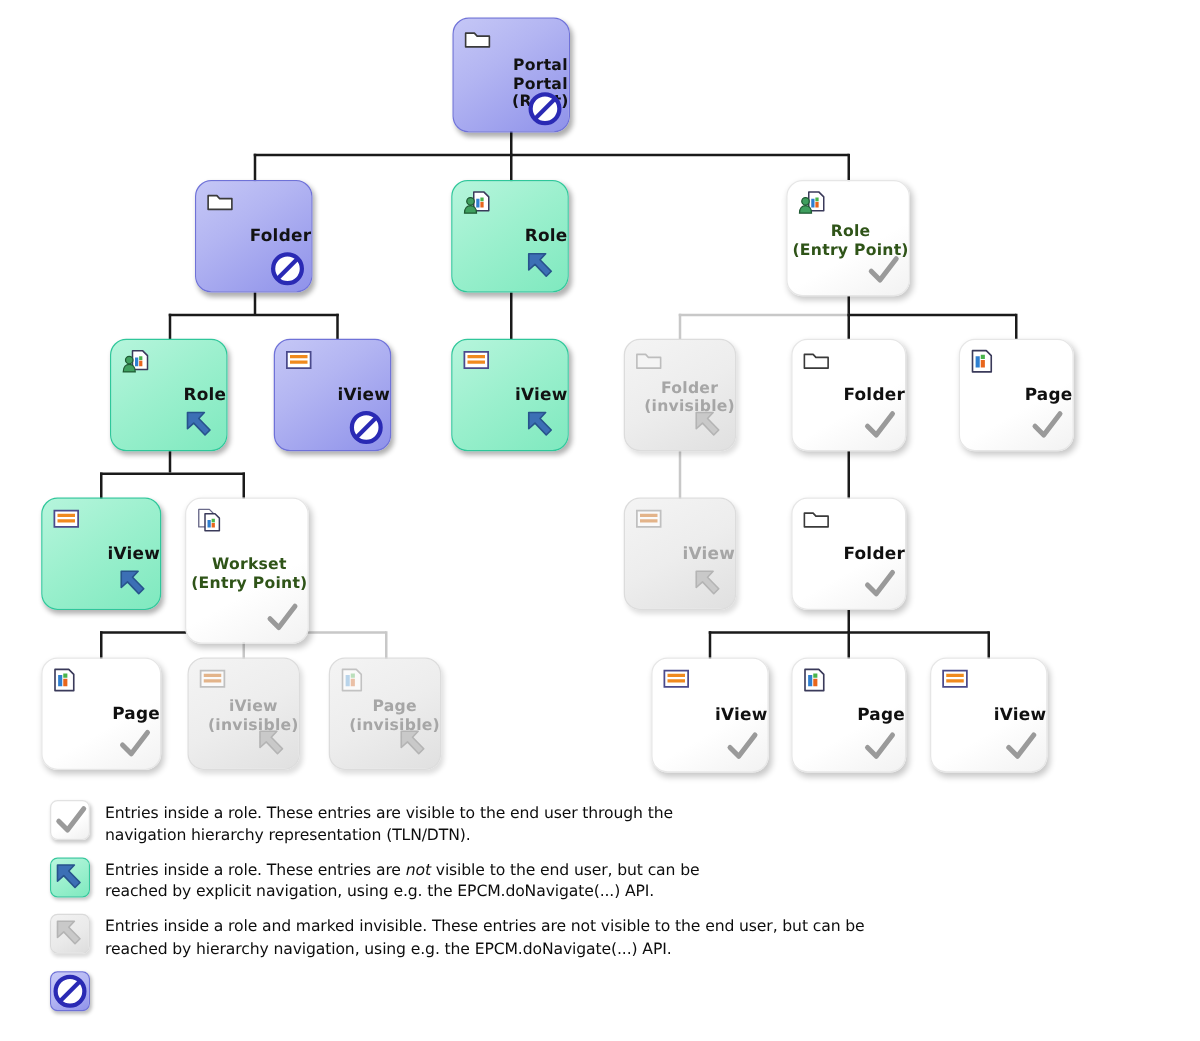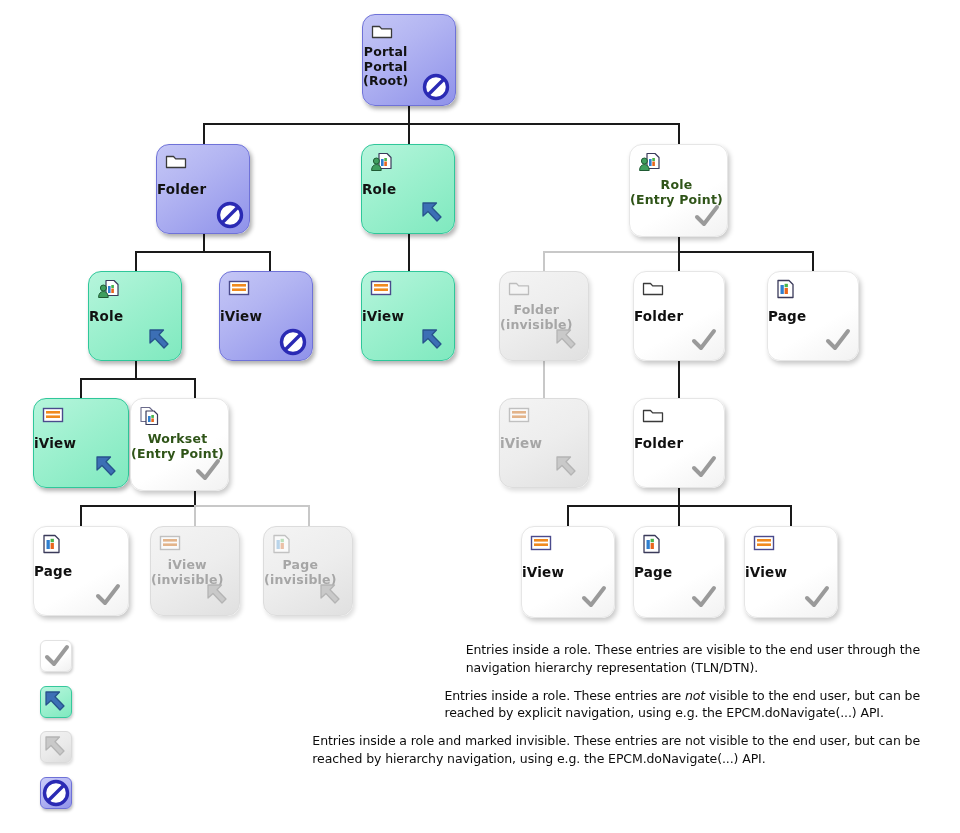--- a/index.html
+++ b/index.html
@@ -9,21 +9,21 @@
   #canvas{position:absolute;left:0;top:0;width:960px;height:833px;}
 
   
   .edge{position:absolute;background:#1a1a1a;}
   .edge.gray{background:#c8c8c8;}
   .edge.h{height:2px;}
   .edge.v{width:2px;}
 
   
   .node{position:absolute;border-radius:13px;box-sizing:border-box;
-        display:flex;align-items:center;justify-content:flex-start;
+        display:flex;align-items:center;justify-content:flex-end;
         text-align:center;}
   .node .label{position:relative;z-index:3;line-height:1.18;
         font-weight:bold;letter-spacing:.2px;pointer-events:none;}
 
   
   .node.purple{
      background:linear-gradient(145deg,#c5c7f6 0%,#b3b5f2 38%,#8f92ea 100%);
      border:1.5px solid #6f72d8;
      box-shadow:2px 3px 4px rgba(0,0,0,.32);
      color:#121212;}
@@ -52,21 +52,21 @@
   .typeicon{position:absolute;left:8px;top:7px;width:22px;height:20px;z-index:4;}
   .typeicon svg{display:block;}
 
   
   .badge{position:absolute;right:5px;bottom:4px;width:30px;height:30px;z-index:4;}
   .badge.circ{right:7px;bottom:6px;width:26px;height:26px;}
   .badge svg{display:block;}
 
   
   #legend{position:absolute;left:40px;top:640px;width:880px;}
-  .lrow{position:relative;display:flex;align-items:flex-start;margin-bottom:9px;justify-content:space-between;}
+  .lrow{position:relative;display:flex;align-items:flex-start;margin-bottom:9px;}
   .lbox{position:relative;width:32px;height:32px;flex:0 0 32px;border-radius:6px;
         box-sizing:border-box;margin-right:12px;}
   .lbox.white{background:linear-gradient(150deg,#fff 0%,#fff 55%,#f0f0f0 100%);
               border:1px solid #e2e2e2;box-shadow:1px 2px 3px rgba(0,0,0,.20);}
   .lbox.green{background:linear-gradient(150deg,#b9f6de 0%,#9cf0ce 50%,#7fe9bf 100%);
               border:1px solid #35c89c;box-shadow:1px 2px 3px rgba(0,0,0,.22);}
   .lbox.gray{background:linear-gradient(150deg,#f2f2f2 0%,#eaeaea 55%,#dddddd 100%);
              border:1px solid #dadada;box-shadow:1px 2px 3px rgba(0,0,0,.14);}
   .lbox.purple{background:linear-gradient(150deg,#c9cbf8 0%,#b6b8f3 45%,#9093eb 100%);
                border:1px solid #6e71d7;box-shadow:1px 2px 3px rgba(0,0,0,.26);}
@@ -313,21 +313,21 @@
         </span>
         <span class="label" style="font-size: 13.5px; margin-top: 2px;">
           <div>iView</div>
         </span>
         <span class="badge">
           <svg width="30" height="30" viewBox="0 0 30 30">
             <path d="M4 4 L4 17 L9 12.5 L18 22 L22 18 L13 8.8 L17.5 4 Z" fill="#3c6fb5" stroke="#27538c" stroke-width="1.3" stroke-linejoin="round"></path>
           </svg>
         </span>
       </div>
-      <div class="node white entry" style="left: 130px; top: 398px; width: 99px; height: 93px;">
+      <div class="node white entry" style="left: 148px; top: 398px; width: 99px; height: 117px;">
         <span class="typeicon">
           <svg width="24" height="20" viewBox="0 0 24 20">
             <path d="M2 1.5 h8.5 l3 3 v11 H2 Z" fill="#ffffff" stroke="#6a6a8a" stroke-width="1.1" stroke-linejoin="round"></path>
             <path d="M7 5 h8 l3.5 3.5 v10 H7 Z" fill="#ffffff" stroke="#3a3a5a" stroke-width="1.2" stroke-linejoin="round"></path>
             <rect x="9" y="10" width="2.6" height="6" fill="#2f7fd0"></rect>
             <rect x="12.3" y="12.4" width="2.6" height="3.6" fill="#e8661c"></rect>
             <rect x="12.3" y="9" width="2.6" height="2.9" fill="#49b44a"></rect>
           </svg>
         </span>
         <span class="label" style="font-size: 12.5px; margin-top: 4px;">

